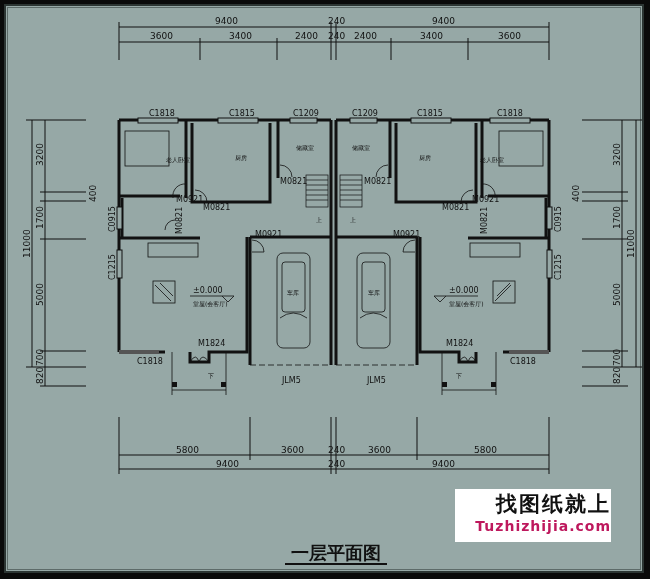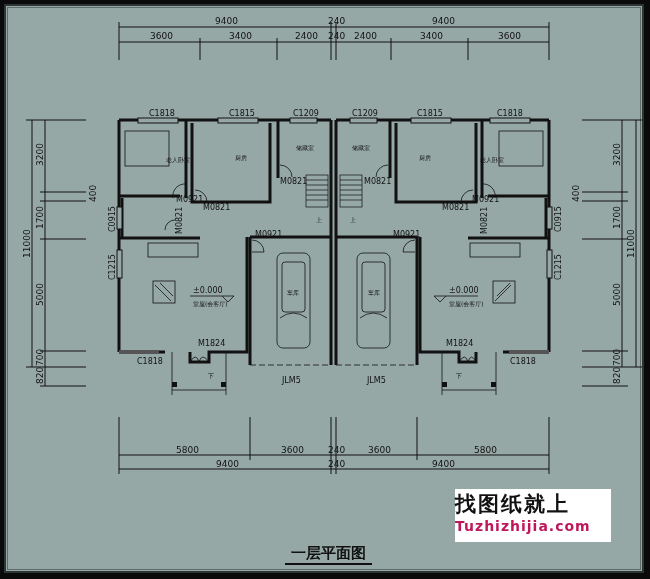--- a/index.html
+++ b/index.html
@@ -4,24 +4,24 @@
 <style>
   html, body { margin: 0; padding: 0; }
   body { width: 650px; height: 579px; background: #0a0a0a; overflow: hidden; position: relative; font-family: "DejaVu Sans", sans-serif; }
   .frame { position: absolute; left: 4px; top: 4px; width: 640px; height: 569px; background: #96a8a6; border: 2px solid #2c3533; box-sizing: border-box; }
   .inner-frame { position: absolute; left: 7px; top: 7px; width: 634px; height: 563px; border: 1px solid #5d6b69; box-sizing: border-box; pointer-events: none; }
   svg.plan { position: absolute; left: 0; top: 0; }
   svg text { font-family: "DejaVu Sans", sans-serif; fill: #111; }
   .dim { font-size: 9px; }
   .lbl { font-size: 8px; }
   .room { font-size: 6px; }
-  .watermark { position: absolute; left: 455px; top: 489px; width: 156px; height: 53px; background: #ffffff; text-align: left; }
+  .watermark { position: absolute; left: 455px; top: 489px; width: 156px; height: 53px; background: #ffffff; text-align: right; }
   .wm-cn { font-family: "DejaVu Sans", sans-serif; font-size: 21px; font-weight: bold; color: #111; letter-spacing: 2px; margin-top: 3px; line-height: 24px; }
   .wm-en { font-family: "DejaVu Sans", sans-serif; font-size: 14px; font-weight: bold; color: #be185d; letter-spacing: 1px; line-height: 20px; }
-  .title { position: absolute; left: 285px; top: 544px; font-size: 15px; font-weight: bold; color: #111; border-bottom: 2px solid #111; padding: 0 6px 1px 6px; line-height: 18px; font-family: "DejaVu Sans", sans-serif; }
+  .title { position: absolute; left: 285px; top: 544px; font-size: 18px; font-weight: bold; color: #111; border-bottom: 2px solid #111; padding: 0 6px 1px 6px; line-height: 18px; font-family: "DejaVu Sans", sans-serif; }
 </style>
 </head>
 <body>
 
 <div class="frame"></div>
 <div class="inner-frame"></div>
 
 <svg class="plan" width="650" height="579" viewBox="0 0 650 579">
   <g stroke="#111" stroke-width="1" fill="none">
 

